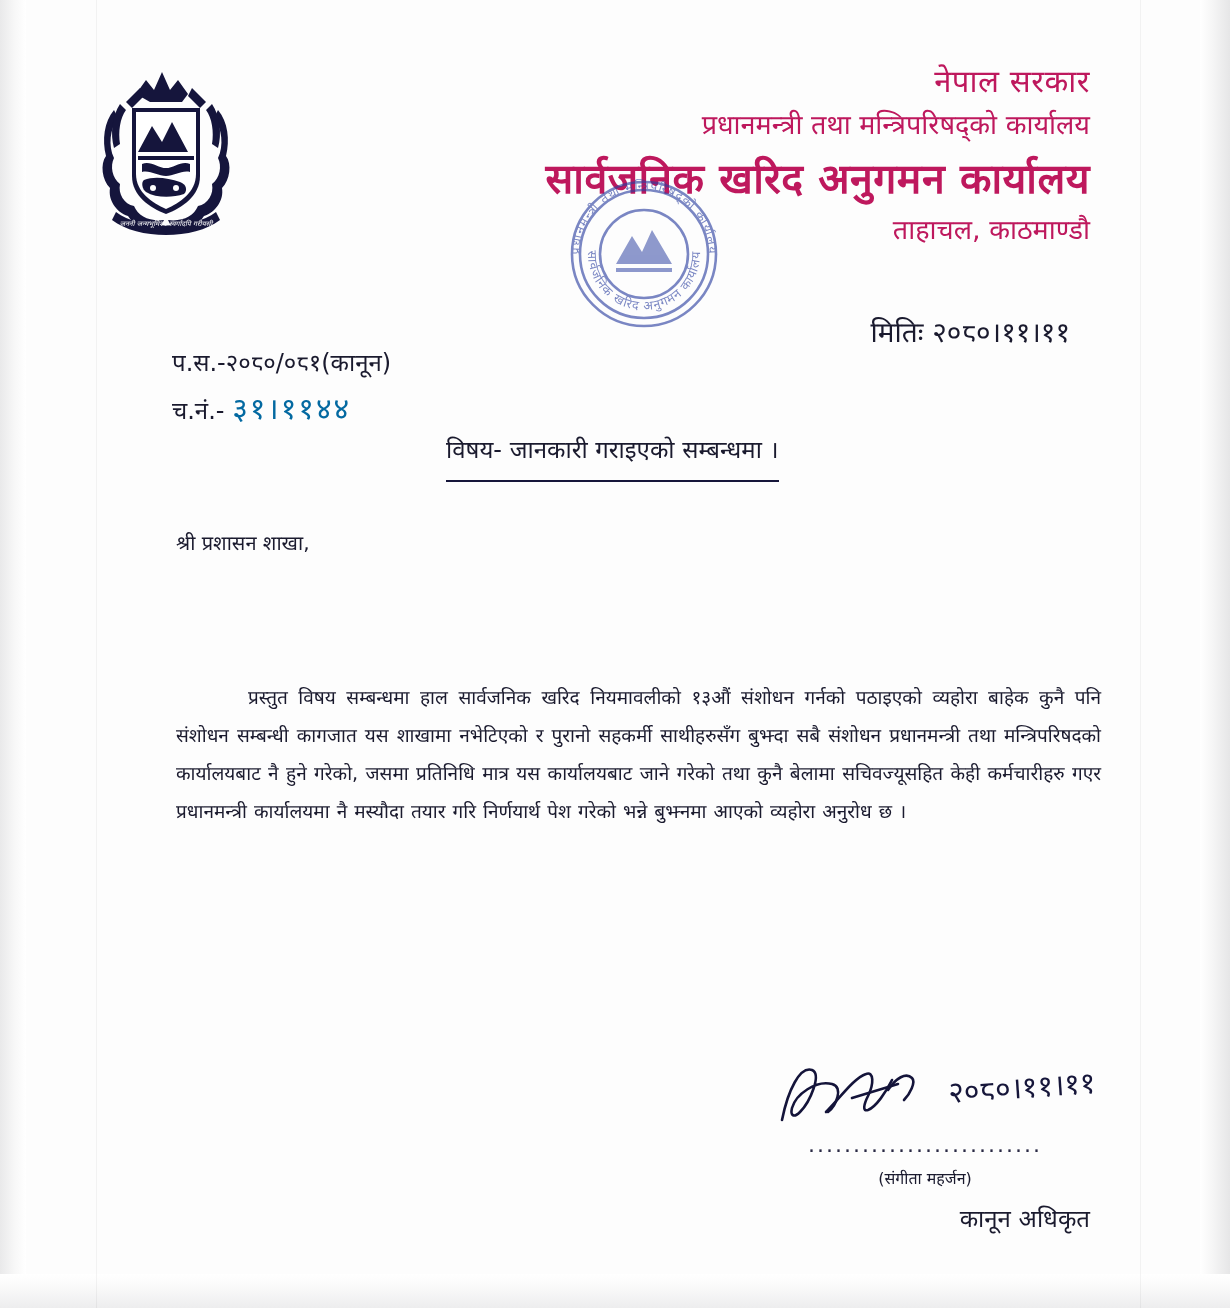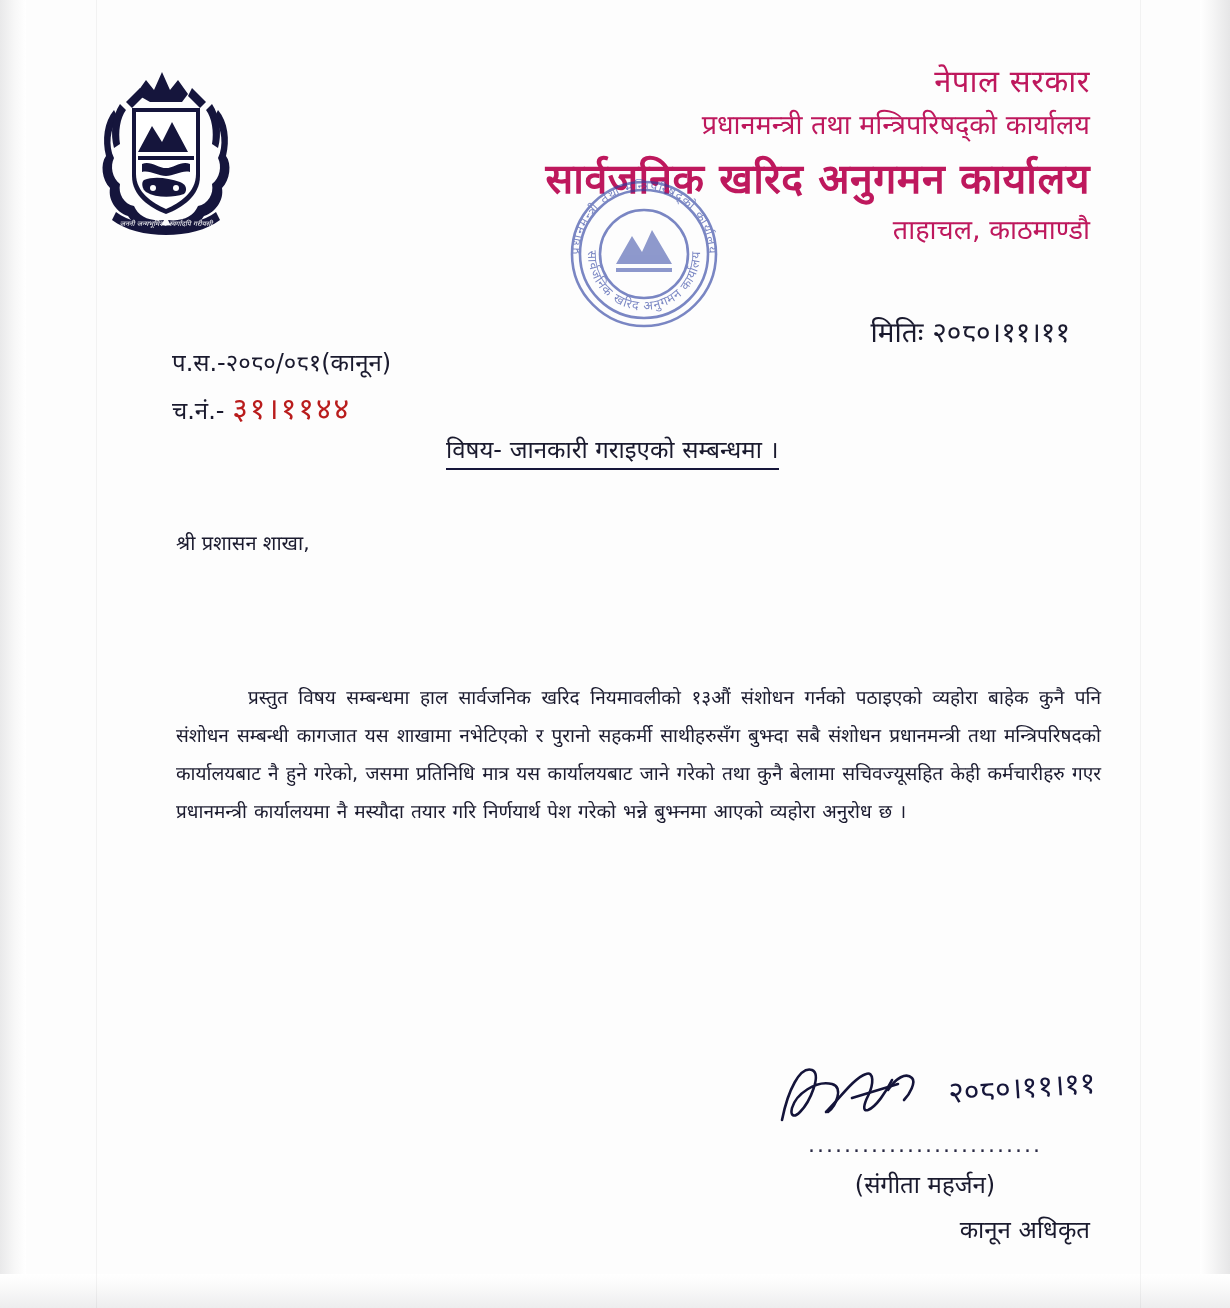--- a/index.html
+++ b/index.html
@@ -118,37 +118,37 @@
     display: block;
   }
   .ref-chalani {
     display: block;
     margin-top: 4px;
   }
   .chalani-hand {
     font-family: "DejaVu Serif", serif;
     font-size: 30px;
     letter-spacing: 2px;
-    color: #b91c1c;
+    color: #0369a1;
   }
   .ref-date {
     position: absolute;
     right: 160px;
     top: 312px;
     font-size: 28px;
   }
 
   
   .subject {
     position: absolute;
     left: 446px;
     top: 432px;
     font-size: 24px;
     border-bottom: 2px solid #16163a;
-    padding-bottom: 3px;
+    padding-bottom: 15px;
   }
 
   
   .recipient {
     position: absolute;
     left: 176px;
     top: 526px;
     font-size: 20px;
     line-height: 1.75;
     text-align: center;
@@ -193,21 +193,21 @@
     color: #16163a;
     transform: rotate(-4deg);
   }
   .dotted-line {
     font-size: 22px;
     letter-spacing: 2px;
     color: #2a2a45;
     margin-top: -4px;
   }
   .sign-name {
-    font-size: 24px;
+    font-size: 16px;
     margin-top: 10px;
   }
   .sign-title {
     font-size: 24px;
     margin-top: 12px;
     text-align: right;
   }
 </style>
 </head>
 <body>

